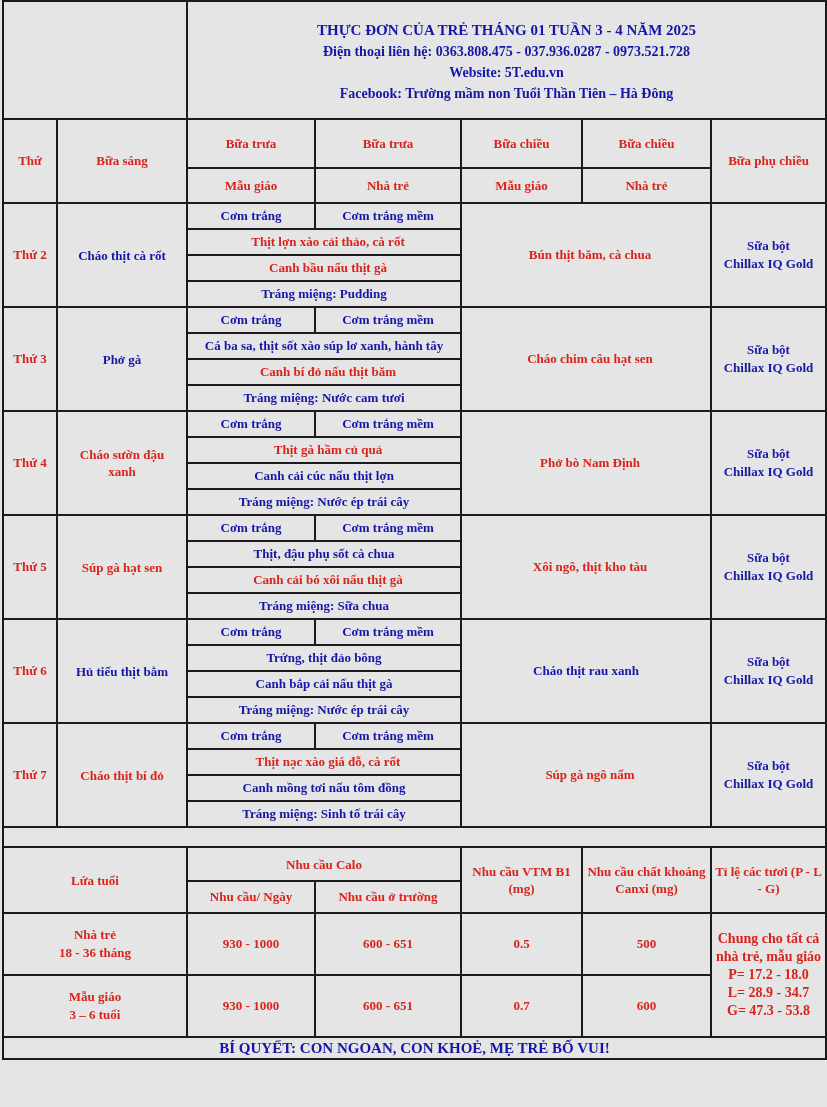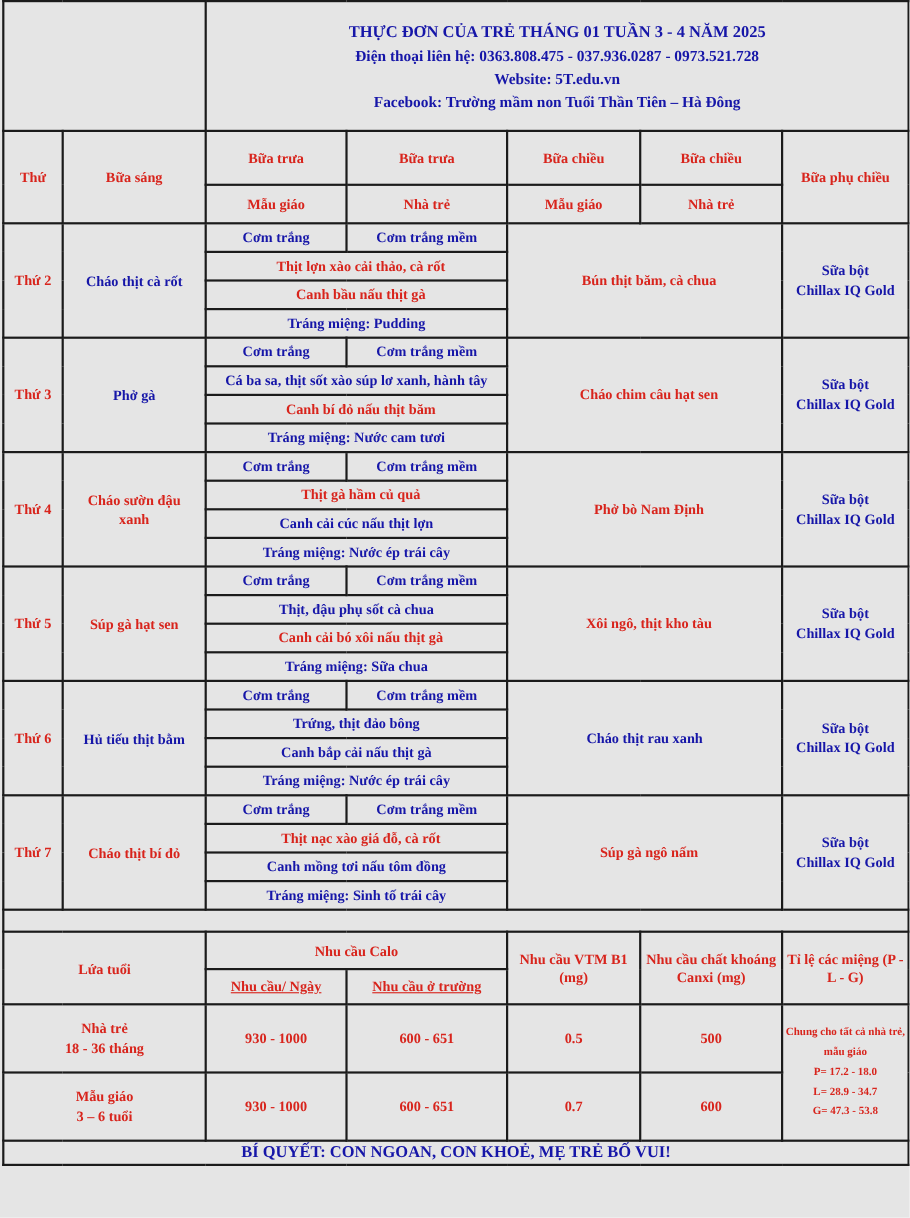--- a/index.html
+++ b/index.html
@@ -33,23 +33,23 @@
   tr.h2 td { height:35px; }
 
   tr.sub td { height:26px; }
   td.nowrap { white-space:nowrap; }
   td.breakfast { padding:0 10px; line-height:17px; }
   td.extra { line-height:18px; }
 
   tr.spacer td { height:20px; }
 
   tr.n1 td { height:34px; line-height:17px; }
-  tr.n2 td { height:32px;text-decoration:underline; }
+  tr.n2 td { height:32px; }
   tr.nd td { height:48px; line-height:18px; }
-  td.note { font-size:10px; line-height:18px; padding:16px 1px; }
+  td.note { font-size:14px; line-height:18px; padding:16px 1px; }
 
   tr.footer td { height:22px; font-size:15px; color:var(--blue); }
 </style>
 </head>
 <body>
 
 <div class="page">
 <table class="menu">
   <colgroup>
     <col style="width:54px">
@@ -216,21 +216,21 @@
 
   <tr class="spacer">
     <td colspan="7"></td>
   </tr>
 
   <tr class="n1">
     <td colspan="2" rowspan="2" class="t-red">Lứa tuổi</td>
     <td colspan="2" class="t-red">Nhu cầu Calo</td>
     <td rowspan="2" class="t-red">Nhu cầu VTM B1 (mg)</td>
     <td rowspan="2" class="t-red">Nhu cầu chất khoáng Canxi (mg)</td>
-    <td rowspan="2" class="t-red">Tỉ lệ các miệng (P - L - G)</td>
+    <td rowspan="2" class="t-red">Tỉ lệ các tươi (P - L - G)</td>
   </tr>
   <tr class="n2">
     <td class="t-red">Nhu cầu/ Ngày</td>
     <td class="t-red">Nhu cầu ở trường</td>
   </tr>
 
   <tr class="nd">
     <td colspan="2" class="t-red">
       <div>Nhà trẻ</div>
       <div>18 - 36 tháng</div>

